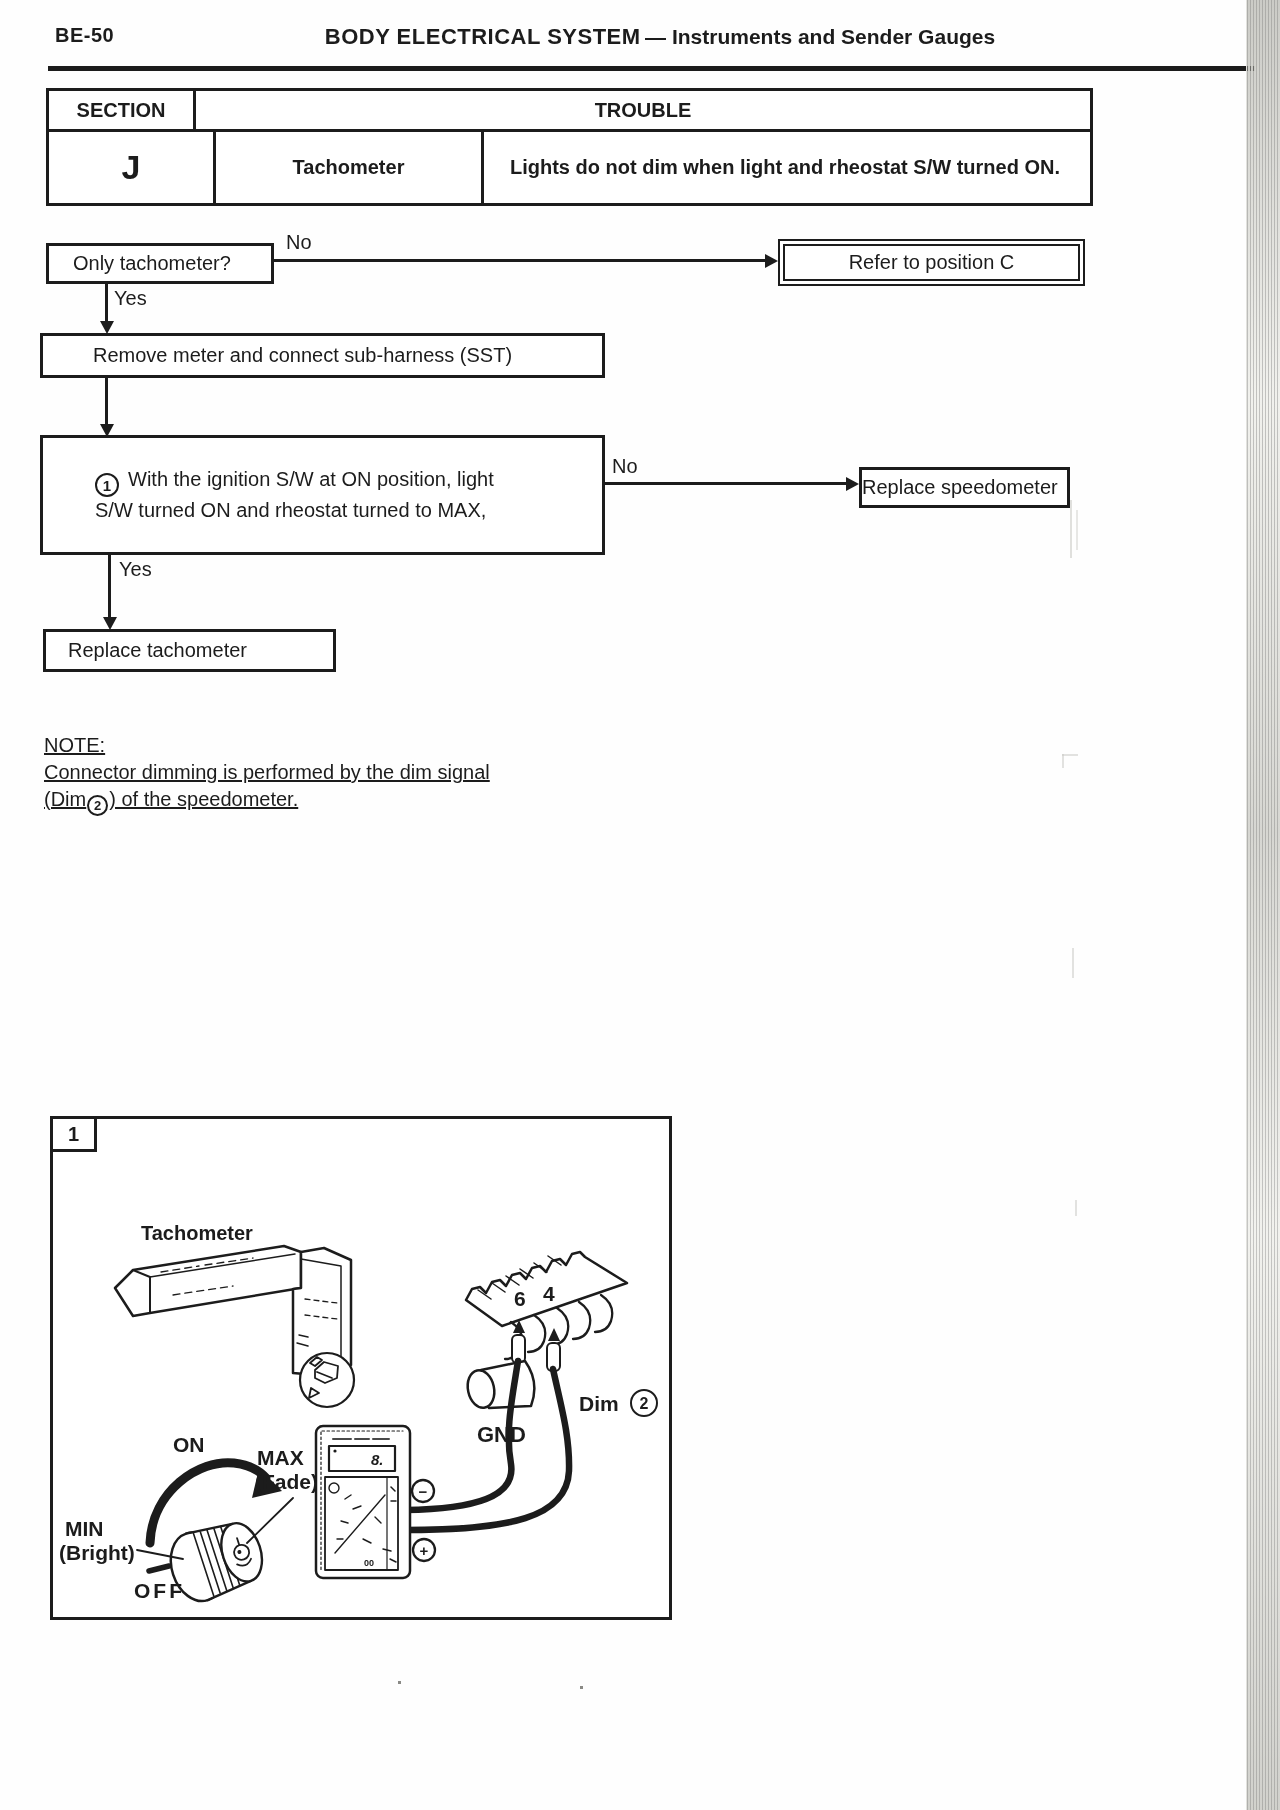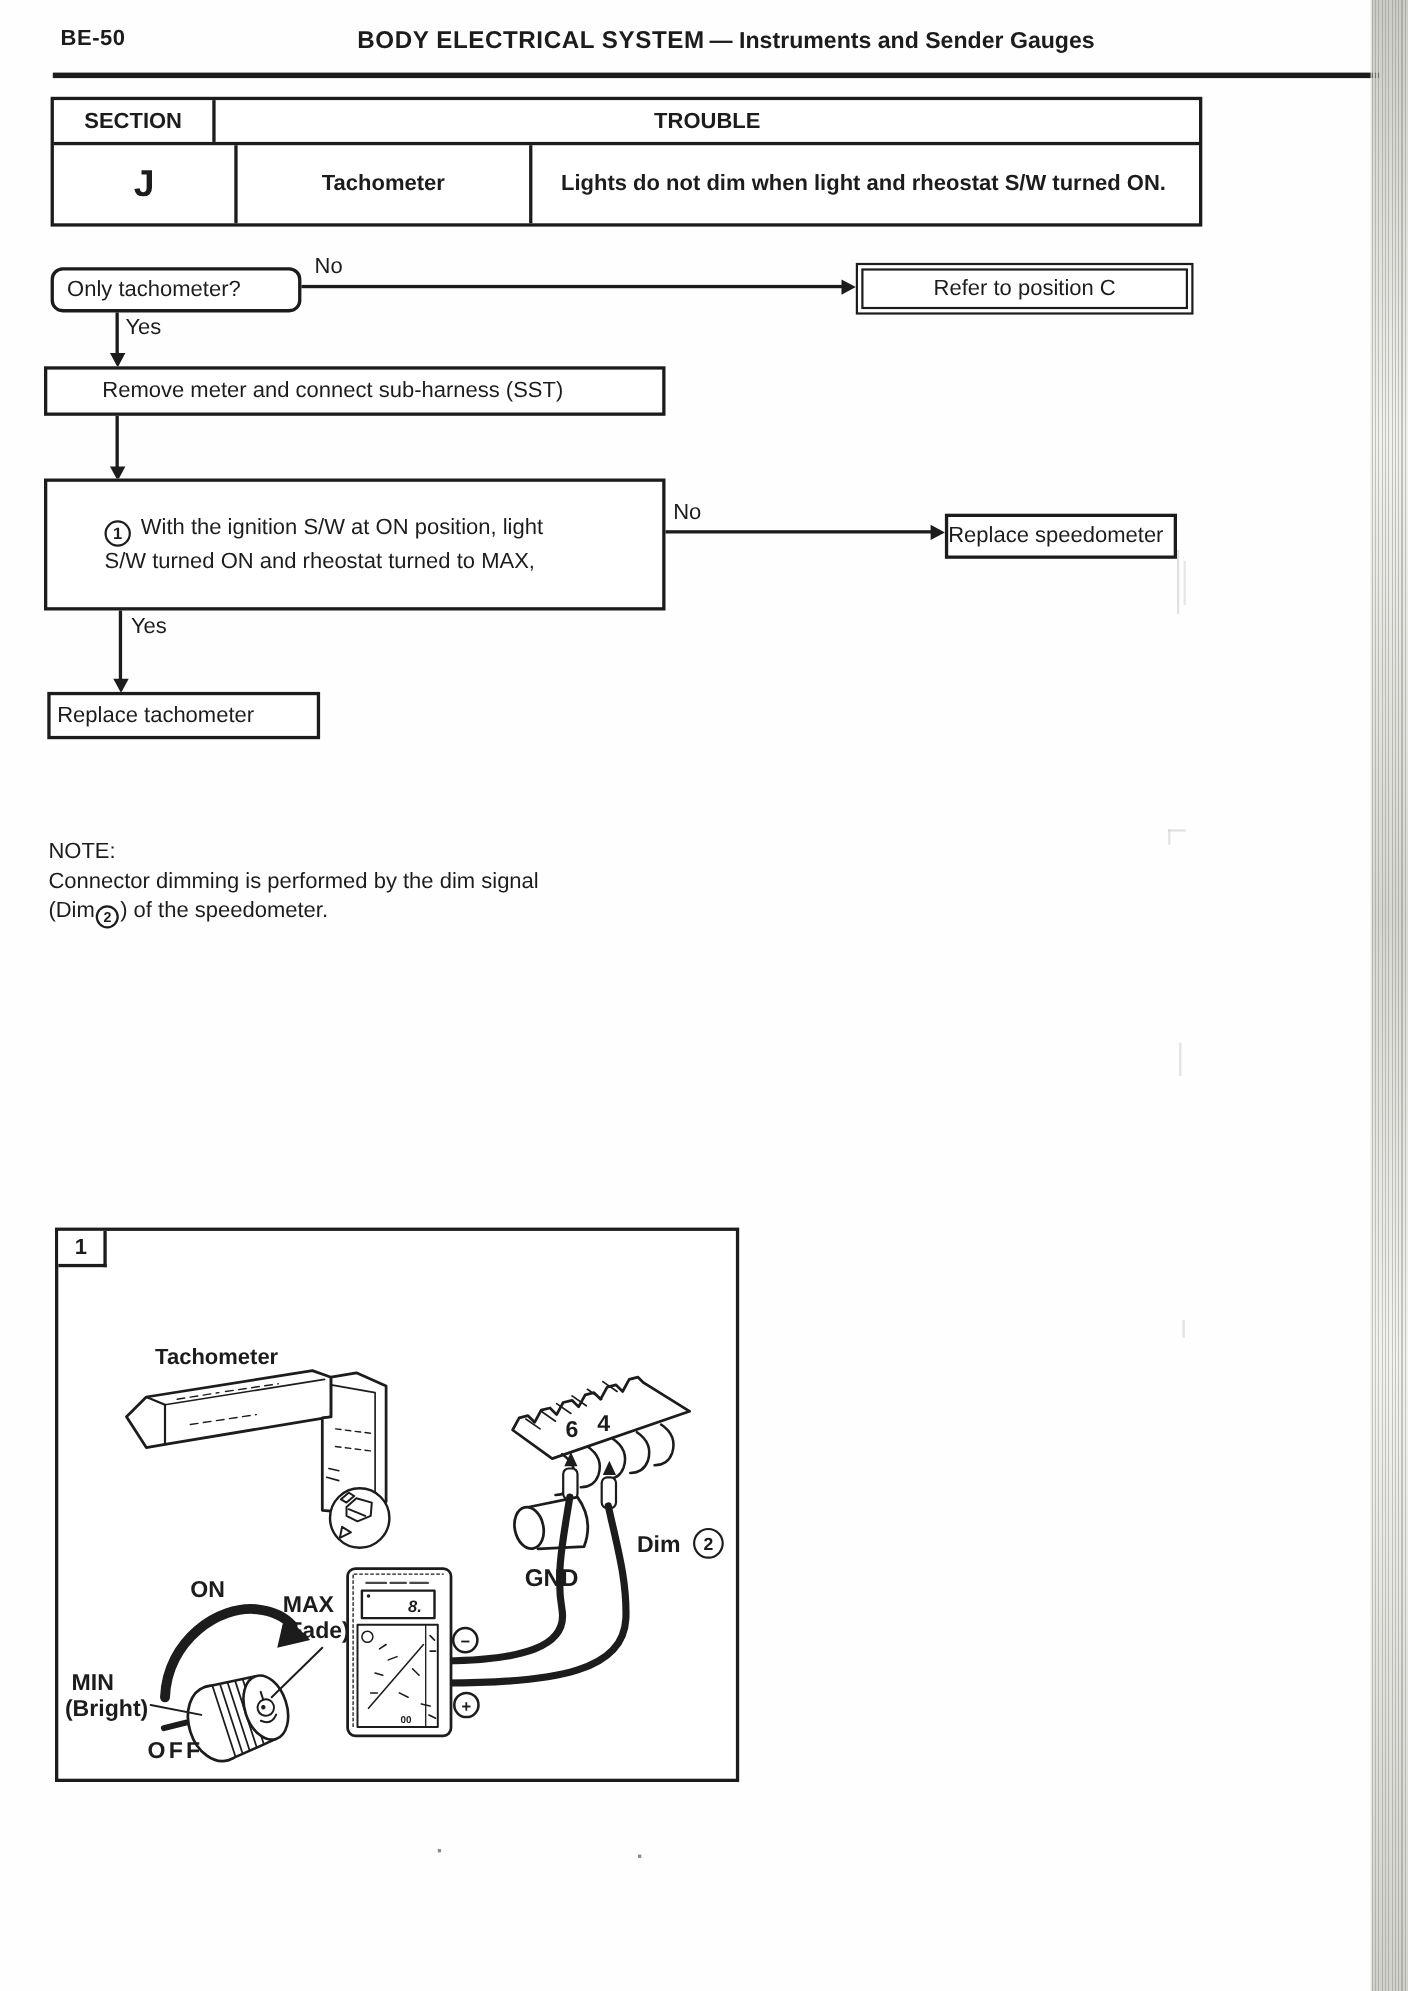--- a/index.html
+++ b/index.html
@@ -35,21 +35,21 @@
   .lineH { position:absolute; height:3px; background:var(--ink); }
   .lineV { position:absolute; width:3px; background:var(--ink); }
   .arrR { position:absolute; width:0; height:0; border-top:7px solid transparent; border-bottom:7px solid transparent; border-left:13px solid var(--ink); }
   .arrD { position:absolute; width:0; height:0; border-left:7px solid transparent; border-right:7px solid transparent; border-top:13px solid var(--ink); }
   .lbl { position:absolute; font-size:20px; font-weight:500; }
   .qbox-content { line-height:27px; }
   .circ { display:inline-flex; width:24px; height:24px; border:2px solid var(--ink); border-radius:50%; align-items:center; justify-content:center; font-size:15px; font-weight:600; margin-right:9px; flex:none; vertical-align:-5px; }
   .circ.small { width:21px; height:21px; font-size:13px; margin:0 1px; vertical-align:-4px; }
 
   
-  .note { position:absolute; left:44px; top:761px; font-size:20px; font-weight:500; line-height:27px; }
+  .note { position:absolute; left:44px; top:732px; font-size:20px; font-weight:500; line-height:27px;text-decoration:underline; }
 
   
   .fig { position:absolute; left:50px; top:1116px; width:622px; height:504px; border:3px solid var(--ink); background:#fff; }
   .fig-tag { position:absolute; left:0; top:0; width:44px; height:33px; border-right:3px solid var(--ink); border-bottom:3px solid var(--ink); display:flex; align-items:center; justify-content:center; font-size:20px; font-weight:600; background:#fff; }
   .fig svg text { font-family:"Liberation Sans","DejaVu Sans",sans-serif; }
 
   
   .book-edge { position:absolute; right:0; top:0; width:34px; height:100%;
     background:
       linear-gradient(180deg, rgba(160,160,155,.45), rgba(255,255,255,.15) 22%, rgba(170,170,165,.35) 46%, rgba(255,255,255,.2) 68%, rgba(165,165,160,.4)),
@@ -74,21 +74,21 @@
       <div class="th-section">SECTION</div>
       <div class="th-trouble">TROUBLE</div>
     </div>
     <div class="tbl-body">
       <div class="td-section">J</div>
       <div class="td-component">Tachometer</div>
       <div class="td-trouble">Lights do not dim when light and rheostat S/W turned ON.</div>
     </div>
   </div>
 
-  <div class="box" style="left:46px;top:243px;width:228px;height:41px;padding-left:12px;border-radius:11px;">
+  <div class="box" style="left:46px;top:243px;width:228px;height:41px;padding-left:24px;">
     <span>Only tachometer?</span>
   </div>
   <div class="lbl" style="left:286px;top:231px;">No</div>
   <div class="lineH" style="left:274px;top:259px;width:492px;"></div>
   <div class="arrR" style="left:765px;top:254px;"></div>
   <div class="dbl" style="left:778px;top:239px;width:307px;height:47px;">
     <div class="dbl-inner">
       <span>Refer to position C</span>
     </div>
   </div>
@@ -113,21 +113,21 @@
   <div class="lbl" style="left:612px;top:455px;">No</div>
   <div class="lineH" style="left:605px;top:482px;width:243px;"></div>
   <div class="arrR" style="left:846px;top:477px;"></div>
   <div class="box" style="left:859px;top:467px;width:211px;height:41px;justify-content:flex-start;">
     <span>Replace speedometer</span>
   </div>
 
   <div class="lbl" style="left:119px;top:558px;">Yes</div>
   <div class="lineV" style="left:108px;top:555px;height:66px;"></div>
   <div class="arrD" style="left:103px;top:617px;"></div>
-  <div class="box" style="left:43px;top:629px;width:248px;height:43px;padding-left:6px;">
+  <div class="box" style="left:43px;top:629px;width:293px;height:43px;padding-left:22px;">
     <span>Replace tachometer</span>
   </div>
 
   <div class="note">
     <div>NOTE:</div>
     <div>Connector dimming is performed by the dim signal</div>
     <div><span>(Dim</span><span class="circ small">2</span><span>) of the speedometer.</span></div>
   </div>
 
   <div class="fig">

